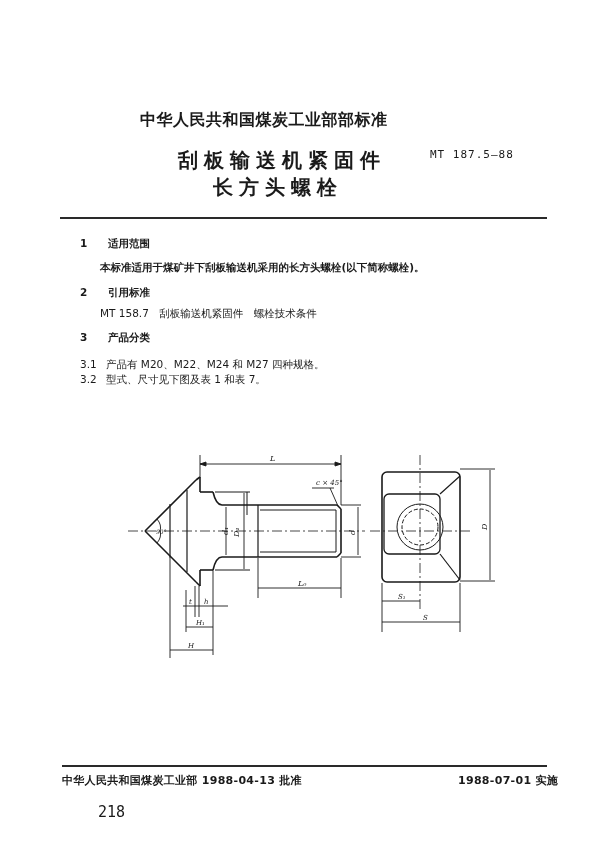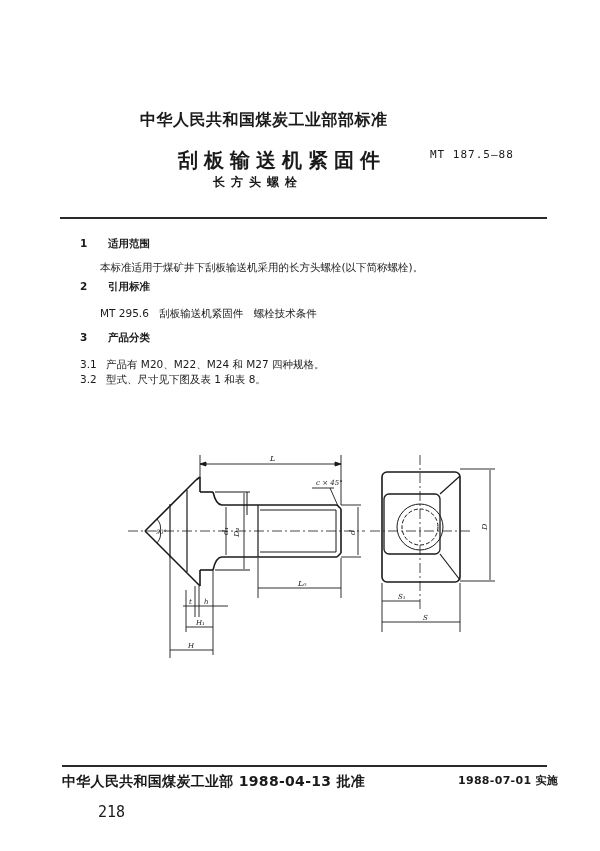--- a/index.html
+++ b/index.html
@@ -2,60 +2,60 @@
 <html><head>
 <meta charset="utf-8">
 <style>
   html, body { margin: 0; padding: 0; background: #ffffff; }
   body { width: 600px; height: 851px; position: relative; overflow: hidden;
          font-family: "DejaVu Sans", sans-serif; color: #1a1a1a; }
   .abs { position: absolute; }
   .org-title { left: 140px; top: 110px; font-size: 16px; font-weight: bold; letter-spacing: 0.5px; white-space: nowrap; }
   .std-code { left: 430px; top: 148px; font-size: 11px; font-family: "DejaVu Sans Mono", monospace; letter-spacing: 1px; white-space: nowrap; text-align: right; }
   .doc-title-1 { left: 178px; top: 147px; font-size: 20px; font-weight: bold; letter-spacing: 6px; white-space: nowrap; }
-  .doc-title-2 { left: 213px; top: 174px; font-size: 12px; font-weight: bold; letter-spacing: 6px; white-space: nowrap; }
+  .doc-title-2 { left: 213px; top: 174px; font-size: 20px; font-weight: bold; letter-spacing: 6px; white-space: nowrap; }
   .rule-top { left: 60px; top: 217px; width: 487px; height: 2px; background: #2a2a2a; }
   .sec { font-size: 10.5px; white-space: nowrap; }
   .sec-head { font-weight: bold; }
   .num { display: inline-block; width: 28px; }
   .num-sub { display: inline-block; width: 26px; }
   .rule-bottom { left: 62px; top: 765px; width: 485px; height: 1.5px; background: #2a2a2a; }
-  .footer-left { left: 62px; top: 773px; font-size: 14px; font-weight: bold; white-space: nowrap; letter-spacing: 0.3px; }
+  .footer-left { left: 62px; top: 773px; font-size: 11px; font-weight: bold; white-space: nowrap; letter-spacing: 0.3px; }
   .footer-right { left: 458px; top: 773px; font-size: 11px; font-weight: bold; white-space: nowrap; letter-spacing: 0.3px; }
   .page-num { left: 98px; top: 803px; font-size: 15px; font-family: "DejaVu Sans Mono", monospace; }
   svg text { font-family: "DejaVu Serif", serif; font-style: italic; }
 </style>
 </head>
 <body>
 
 <div class="abs org-title">中华人民共和国煤炭工业部部标准</div>
 <div class="abs std-code">MT 187.5—88</div>
 <div class="abs doc-title-1">刮板输送机紧固件</div>
 <div class="abs doc-title-2">长方头螺栓</div>
 
 <div class="abs rule-top"></div>
 
 <div class="abs sec sec-head" style="left:80px; top:237px;">
   <span class="num">1</span><span>适用范围</span>
 </div>
-<div class="abs sec" style="left:100px; top:261px;">本标准适用于煤矿井下刮板输送机采用的长方头螺栓(以下简称螺栓)。</div>
+<div class="abs sec" style="left:100px; top:261px;font-weight:bold;">本标准适用于煤矿井下刮板输送机采用的长方头螺栓(以下简称螺栓)。</div>
 
-<div class="abs sec sec-head" style="left:80px; top:280px;">
+<div class="abs sec sec-head" style="left:80px; top:286px;">
   <span class="num">2</span><span>引用标准</span>
 </div>
-<div class="abs sec" style="left:100px; top:307px;">MT 295.6　刮板输送机紧固件　螺栓技术条件</div>
+<div class="abs sec" style="left:100px; top:307px;">MT 158.7　刮板输送机紧固件　螺栓技术条件</div>
 
 <div class="abs sec sec-head" style="left:80px; top:331px;">
   <span class="num">3</span><span>产品分类</span>
 </div>
 <div class="abs sec" style="left:80px; top:358px;">
   <span class="num-sub">3.1</span><span>产品有 M20、M22、M24 和 M27 四种规格。</span>
 </div>
 <div class="abs sec" style="left:80px; top:373px;">
-  <span class="num-sub">3.2</span><span>型式、尺寸见下图及表 1 和表 8。</span>
+  <span class="num-sub">3.2</span><span>型式、尺寸见下图及表 1 和表 7。</span>
 </div>
 
 <svg class="abs" style="left:0; top:0;" width="600" height="851">
   <g stroke="#1a1a1a" fill="none" stroke-width="1.6">
 
     <polyline points="197,517 146,527 145,529" stroke-width="0"></polyline>
     <line x1="145" y1="531" x2="196" y2="480"></line>
     <line x1="145" y1="531" x2="196" y2="582"></line>
     <line x1="196" y1="480" x2="200" y2="477"></line>
     <line x1="200" y1="477" x2="200" y2="492"></line>

